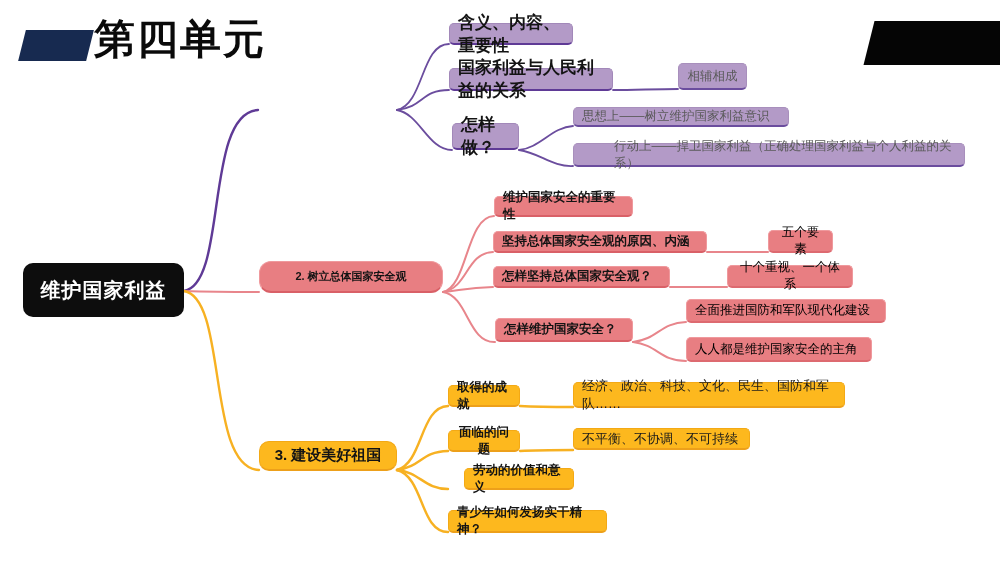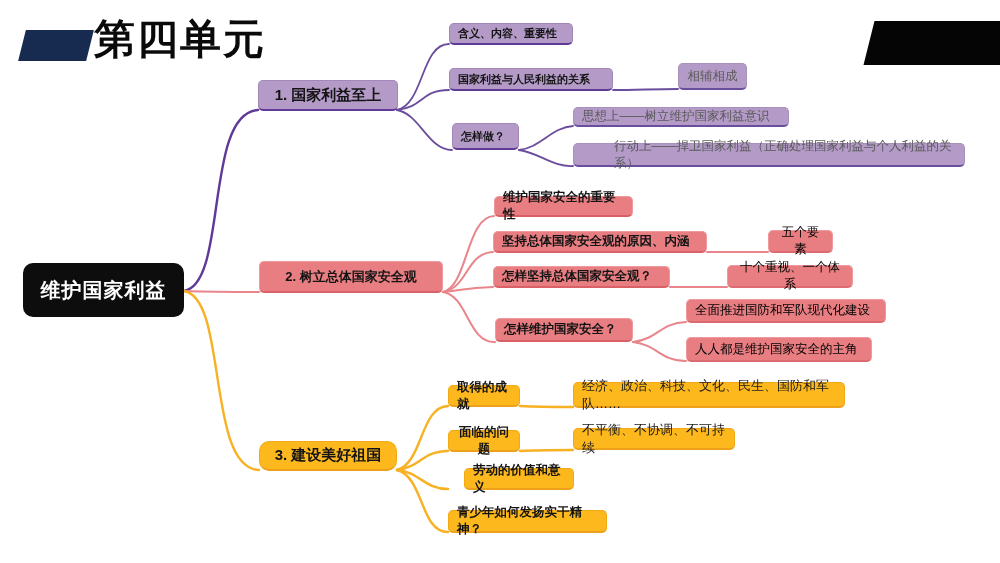--- a/index.html
+++ b/index.html
@@ -20,34 +20,34 @@
     font-weight: bold; font-size: 20px; letter-spacing: 1px;
   }
 
   
   .p-title, .p-key {
     background: #b39ac7; border: 1px solid #a288b9;
     border-bottom: 2px solid #5f3a96; border-radius: 5px;
     color: #141414; font-weight: bold;
   }
   .p-title { font-size: 15px; }
-  .p-key { font-size: 11px; }
+  .p-key { font-size: 17px; }
   .p-leaf {
     background: #b39ac7; border: 1px solid #a88fbc;
     border-bottom: 2px solid #6b4d9e; border-radius: 5px;
     color: #5a5a5a; font-weight: normal; font-size: 12.5px;
   }
 
   
   .r-title, .r-key {
     background: #e87e82; border: 1px solid #ef999d;
     border-bottom: 2px solid #d96067; border-radius: 5px;
     color: #141414; font-weight: bold;
   }
-  .r-title { font-size: 13px; }
+  .r-title { font-size: 11px; border-radius: 12px; }
   .r-key { font-size: 12.5px; }
   .r-leaf {
     background: #e87e82; border: 1px solid #ef999d;
     border-bottom: 2px solid #dd6a70; border-radius: 5px;
     color: #000000; font-weight: normal; font-size: 12.5px;
   }
 
   
   .y-title, .y-key {
     background: #fdb81e; border: 1px solid #f3a915;
@@ -114,21 +114,20 @@
       <path d="M 397 470 C 423 466 420 452 448 451"></path>
       <path d="M 397 470 C 420 472 424 489 448 489"></path>
       <path d="M 397 470 C 424 477 420 532 448 532"></path>
       <path d="M 520 406 C 538 407 555 407 573 407"></path>
       <path d="M 520 451 C 538 450 555 450 573 450"></path>
     </g>
   </svg>
 
   <div class="node root center" style="left:23px; top:263px; width:161px; height:54px;">维护国家利益</div>
 
-  <div class="node p-title center" style="left:258px; top:80px; width:140px; height:31px;">1. 国家利益至上</div>
   <div class="node p-key pad" style="left:449px; top:23px; width:124px; height:22px;">含义、内容、重要性</div>
   <div class="node p-key pad" style="left:449px; top:68px; width:164px; height:23px;">国家利益与人民利益的关系</div>
   <div class="node p-leaf pad center" style="left:678px; top:63px; width:69px; height:27px;">相辅相成</div>
   <div class="node p-key pad" style="left:452px; top:123px; width:67px; height:27px;">怎样做？</div>
   <div class="node p-leaf pad" style="left:573px; top:107px; width:216px; height:20px;">思想上——树立维护国家利益意识</div>
   <div class="node p-leaf pad" style="left:573px; top:143px; width:392px; height:24px;padding-left:40px;">行动上——捍卫国家利益（正确处理国家利益与个人利益的关系）</div>
 
   <div class="node r-title center" style="left:259px; top:261px; width:184px; height:32px;">2. 树立总体国家安全观</div>
   <div class="node r-key pad" style="left:494px; top:196px; width:139px; height:21px;">维护国家安全的重要性</div>
   <div class="node r-key pad" style="left:493px; top:231px; width:214px; height:22px;">坚持总体国家安全观的原因、内涵</div>
@@ -136,17 +135,17 @@
   <div class="node r-key pad" style="left:493px; top:266px; width:177px; height:22px;">怎样坚持总体国家安全观？</div>
   <div class="node r-leaf pad center" style="left:727px; top:265px; width:126px; height:23px;">十个重视、一个体系</div>
   <div class="node r-key pad" style="left:495px; top:318px; width:138px; height:24px;">怎样维护国家安全？</div>
   <div class="node r-leaf pad" style="left:686px; top:299px; width:200px; height:24px;">全面推进国防和军队现代化建设</div>
   <div class="node r-leaf pad" style="left:686px; top:337px; width:186px; height:25px;">人人都是维护国家安全的主角</div>
 
   <div class="node y-title center" style="left:259px; top:441px; width:138px; height:30px;">3. 建设美好祖国</div>
   <div class="node y-key pad" style="left:448px; top:385px; width:72px; height:22px;">取得的成就</div>
   <div class="node y-leaf pad" style="left:573px; top:382px; width:272px; height:26px;">经济、政治、科技、文化、民生、国防和军队……</div>
   <div class="node y-key pad" style="left:448px; top:430px; width:72px; height:22px;text-align:center;">面临的问题</div>
-  <div class="node y-leaf pad" style="left:573px; top:428px; width:162px; height:22px;">不平衡、不协调、不可持续</div>
+  <div class="node y-leaf pad" style="left:573px; top:428px; width:177px; height:22px;">不平衡、不协调、不可持续</div>
   <div class="node y-key pad" style="left:448px; top:468px; width:110px; height:22px;margin-left:16px;">劳动的价值和意义</div>
   <div class="node y-key pad" style="left:448px; top:510px; width:159px; height:23px;">青少年如何发扬实干精神？</div>
 
 </div>
 
 </body></html>

